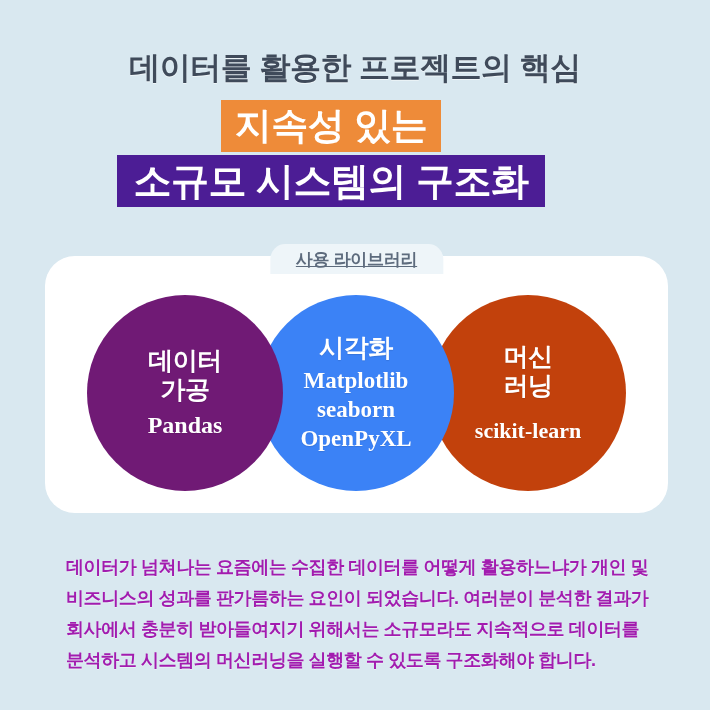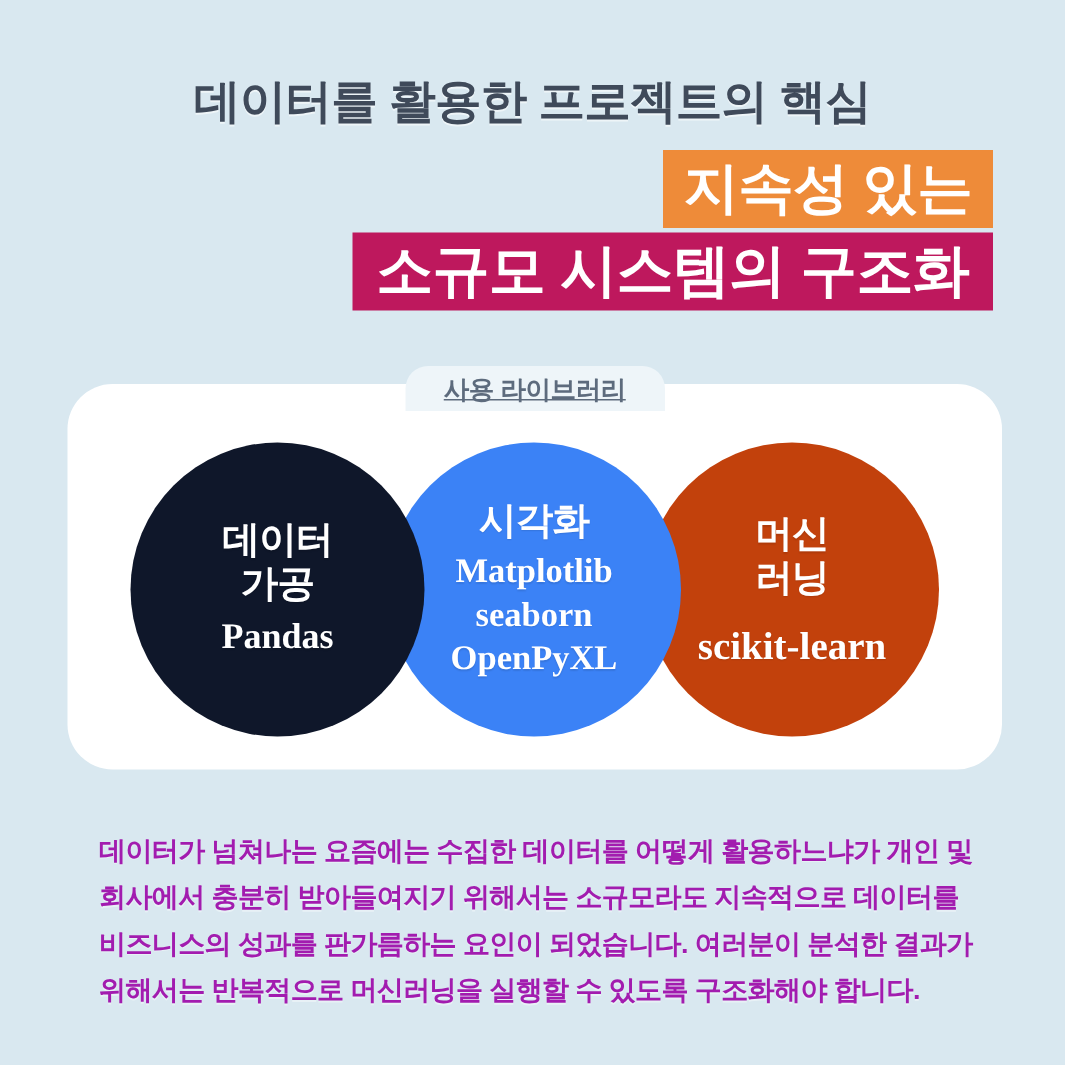--- a/index.html
+++ b/index.html
@@ -35,21 +35,21 @@
     font-weight: bold;
     letter-spacing: -0.5px;
     color: #3f4a5a;
     line-height: 40px;
     text-shadow: 0 1px 0 rgba(255,255,255,0.55);
   }
   .hl-wrap {
     position: absolute;
     left: 0;
     width: 662px;
-    text-align: right;
+    text-align: center;
     text-decoration: underline;
   }
   .hl-wrap.row1 { top: 88px; }
   .hl-wrap.row2 { top: 143px; }
   .hl {
     display: inline-block;
     background: #ee8b39;
     color: #ffffff;
     font-size: 37px;
     font-weight: bold;
@@ -133,21 +133,21 @@
   }
   .circle .libs {
     font-family: "Liberation Serif", "DejaVu Serif", serif;
     font-size: 24px;
     font-weight: bold;
     line-height: 29px;
     margin-top: 7px;
     text-shadow: 0 1px 1px rgba(0,0,0,0.10);
   }
   .circle.c-green .libs { font-size: 23px; line-height: 29px; margin-top: 4px; text-align: center; }
-  .circle.c-orange .libs { font-size: 26px; margin-top: 16px; }
+  .circle.c-orange .libs { font-size: 22px; margin-top: 16px; }
 
   
   .paragraph {
     position: absolute;
     left: 66px;
     top: 552px;
     width: 580px;
     color: #2a3340;
     font-size: 18px;
     font-weight: bold;
@@ -163,35 +163,35 @@
 <body style="background: rgb(217, 232, 240);">
 
 <div class="header">
   <div class="kicker" style="color: rgb(63, 74, 90);">데이터를 활용한 프로젝트의 핵심</div>
 
   <div class="hl-wrap row1">
     <span class="hl row1" style="background: rgb(238, 139, 57);">지속성 있는</span>
   </div>
 
   <div class="hl-wrap row2">
-    <span class="hl row2" style="background: #be185d;">소규모 시스템의 구조화</span>
+    <span class="hl row2" style="background: #4c1d95;">소규모 시스템의 구조화</span>
   </div>
 </div>
 
 <div class="card-area">
 
   <div class="card-tab">
     <span class="card-tab-label">사용 라이브러리</span>
   </div>
 
   <div class="card"></div>
 
   <div class="circles">
 
-    <div class="circle c-blue" style="background: #0f172a;">
+    <div class="circle c-blue" style="background: #701a75;">
       <div class="ko">
         <div>데이터</div>
         <div>가공</div>
       </div>
       <div class="libs">
         <div>Pandas</div>
       </div>
     </div>
 
     <div class="circle c-green" style="background: #3b82f6;">
@@ -213,16 +213,16 @@
       <div class="libs">
         <div>scikit-learn</div>
       </div>
     </div>
 
   </div>
 </div>
 
 <div class="paragraph" style="color: #a21caf;">
   <div class="pline">데이터가 넘쳐나는 요즘에는 수집한 데이터를 어떻게 활용하느냐가 개인 및</div>
+  <div class="pline">비즈니스의 성과를 판가름하는 요인이 되었습니다. 여러분이 분석한 결과가</div>
   <div class="pline">회사에서 충분히 받아들여지기 위해서는 소규모라도 지속적으로 데이터를</div>
-  <div class="pline">비즈니스의 성과를 판가름하는 요인이 되었습니다. 여러분이 분석한 결과가</div>
-  <div class="pline">위해서는 반복적으로 머신러닝을 실행할 수 있도록 구조화해야 합니다.</div>
+  <div class="pline">분석하고 시스템의 머신러닝을 실행할 수 있도록 구조화해야 합니다.</div>
 </div>
 
 </body></html>

